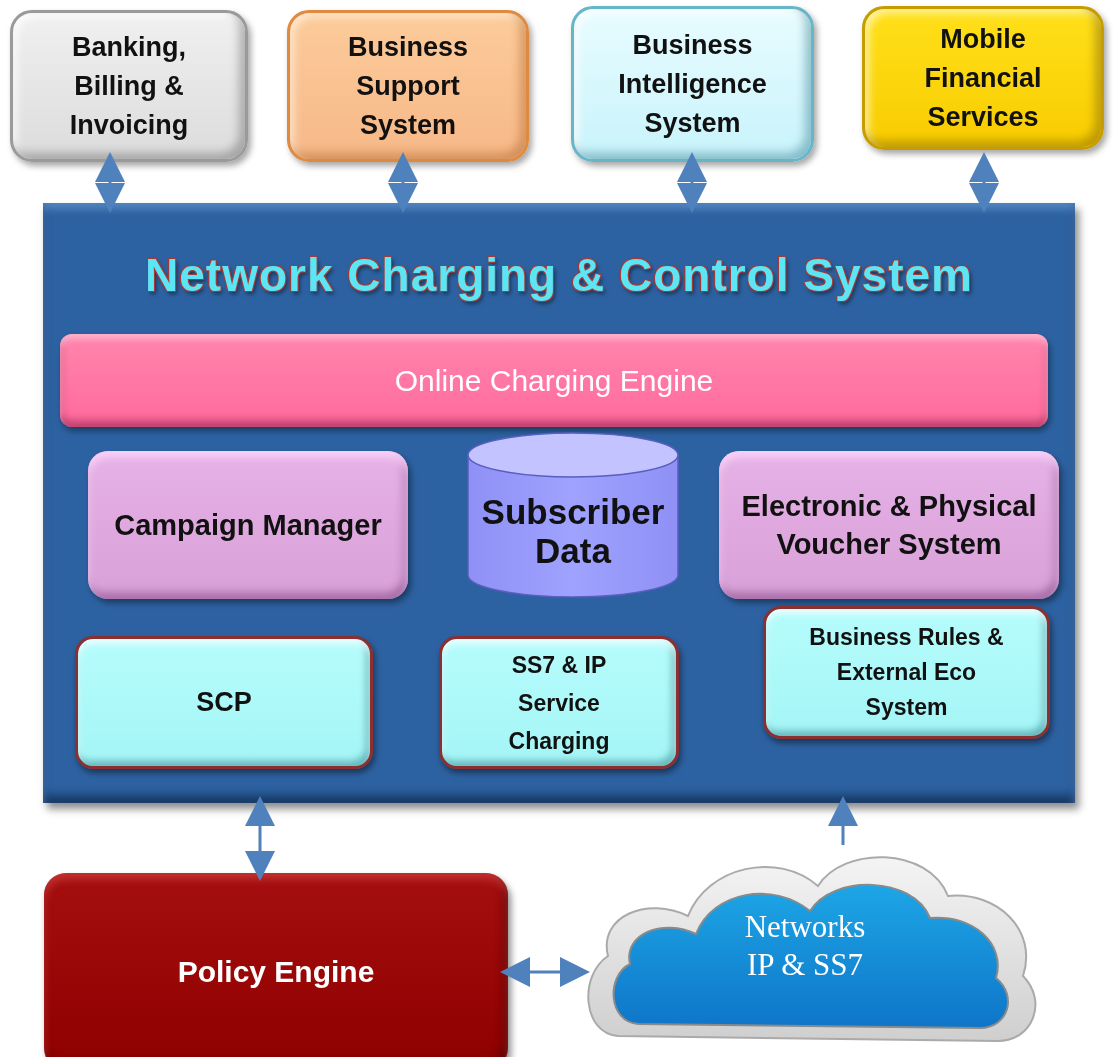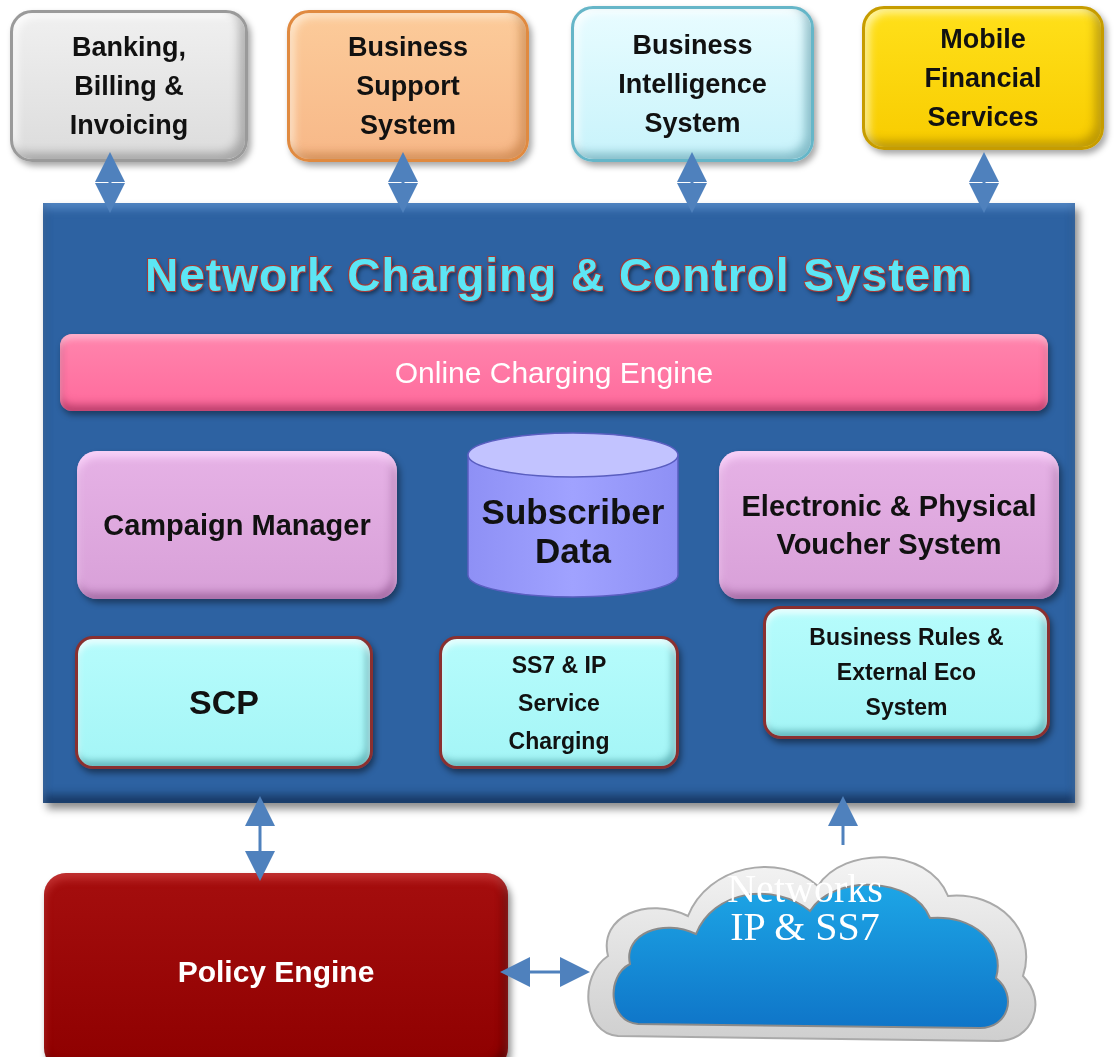--- a/index.html
+++ b/index.html
@@ -6,34 +6,34 @@
   body{width:1114px;height:1057px;position:relative;overflow:hidden;font-family:"Liberation Sans","DejaVu Sans",sans-serif;}
   .abs{position:absolute;}
   .box{position:absolute;display:flex;align-items:center;justify-content:center;text-align:center;font-weight:bold;color:#111;box-sizing:border-box;}
   .top-box{border-radius:22px;font-size:27px;line-height:39px;white-space:pre-line;}
   .b-gray{left:10px;top:10px;width:238px;height:152px;background:linear-gradient(#f0f0f0,#dcdcdc);border:3px solid #9a9a9a;box-shadow:inset -6px -6px 10px rgba(0,0,0,.25),inset 4px 4px 8px rgba(255,255,255,.8),3px 4px 6px rgba(0,0,0,.35);}
   .b-orange{left:287px;top:10px;width:242px;height:152px;background:linear-gradient(#fccb9a,#f7b888);border:3px solid #e08a40;box-shadow:inset -6px -6px 10px rgba(150,70,0,.35),inset 4px 4px 8px rgba(255,240,220,.8),3px 4px 6px rgba(0,0,0,.35);}
   .b-cyan{left:571px;top:6px;width:243px;height:156px;background:linear-gradient(#e8fcff,#c8f3fb);border:3px solid #66b6c8;box-shadow:inset -6px -6px 10px rgba(0,90,110,.35),inset 4px 4px 8px rgba(255,255,255,.8),3px 4px 6px rgba(0,0,0,.35);}
   .b-yellow{left:862px;top:6px;width:242px;height:144px;background:linear-gradient(#ffe01a,#f8cc00);border:3px solid #c69c00;box-shadow:inset -6px -6px 10px rgba(120,90,0,.45),inset 4px 4px 8px rgba(255,250,200,.8),3px 4px 6px rgba(0,0,0,.35);}
   .main-panel{left:43px;top:203px;width:1032px;height:600px;background:#2d62a2;box-shadow:inset 0 6px 8px rgba(120,170,230,.5),inset 0 -8px 10px rgba(10,30,60,.6),4px 6px 8px rgba(0,0,0,.45);}
   .main-title{left:43px;top:248px;width:1032px;text-align:center;font-size:46px;font-weight:bold;color:#5ce6f5;letter-spacing:1px;text-shadow:-1px -1px 0 #a33a3a,1px -1px 0 #a33a3a,-1px 1px 0 #a33a3a,1px 1px 0 #a33a3a,2px 3px 4px rgba(0,0,0,.5);}
-  .oce{left:60px;top:334px;width:988px;height:77px;border-radius:12px;background:linear-gradient(#ff85ad,#ff6a9c);color:#fff;font-size:30px;font-weight:normal;box-shadow:inset 0 5px 6px rgba(255,200,220,.7),inset 0 -6px 8px rgba(120,20,60,.5),2px 4px 6px rgba(0,0,0,.4);}
+  .oce{left:60px;top:334px;width:988px;height:93px;border-radius:12px;background:linear-gradient(#ff85ad,#ff6a9c);color:#fff;font-size:30px;font-weight:normal;box-shadow:inset 0 5px 6px rgba(255,200,220,.7),inset 0 -6px 8px rgba(120,20,60,.5),2px 4px 6px rgba(0,0,0,.4);}
   .pink{border-radius:20px;background:linear-gradient(#e6b2e6,#d8a0d8);box-shadow:inset 0 6px 8px rgba(255,220,255,.8),inset -4px -6px 8px rgba(100,40,100,.45),3px 4px 6px rgba(0,0,0,.4);font-size:29px;line-height:38px;white-space:pre-line;}
-  .campaign{left:77px;top:451px;width:320px;height:148px;}
+  .campaign{left:88px;top:451px;width:320px;height:148px;}
   .voucher{left:708px;top:451px;width:340px;height:148px;margin-left:11px;}
   .cylinder{left:467px;top:431px;width:212px;height:168px;}
   .cyl-label{left:467px;top:492px;width:212px;text-align:center;font-size:35px;font-weight:bold;line-height:39px;color:#111;white-space:pre-line;}
   .aqua{border-radius:18px;background:linear-gradient(#b6fcfc,#a4f5f6);border:3px solid #8a3030;box-shadow:inset 0 5px 6px rgba(255,255,255,.7),inset -4px -5px 7px rgba(0,90,100,.4),2px 4px 6px rgba(0,0,0,.45);white-space:pre-line;}
   .scp{left:75px;top:636px;width:298px;height:133px;font-size:22px;line-height:33px;}
-  .scp .big{font-size:34px;}
+  .scp .big{font-size:27px;}
   .ss7{left:439px;top:636px;width:240px;height:133px;font-size:23px;line-height:38px;}
   .rules{left:763px;top:606px;width:287px;height:133px;font-size:23px;line-height:35px;}
   .policy{left:44px;top:873px;width:464px;height:197px;border-radius:22px;background:linear-gradient(#a50e0e,#8e0000);color:#fff;font-size:30px;box-shadow:inset 0 6px 8px rgba(255,120,120,.35),inset -4px -6px 8px rgba(40,0,0,.55),3px 5px 7px rgba(0,0,0,.45);}
   .cloud{left:578px;top:836px;width:470px;height:218px;}
-  .cloud-label{left:640px;top:870px;width:330px;text-align:center;font-family:"Liberation Serif","DejaVu Serif",serif;font-size:40px;line-height:38px;color:#fff;white-space:pre-line;}
+  .cloud-label{left:640px;top:908px;width:330px;text-align:center;font-family:"Liberation Serif","DejaVu Serif",serif;font-size:31px;line-height:38px;color:#fff;white-space:pre-line;}
   svg.arrows{position:absolute;left:0;top:0;}
 </style>
 </head>
 <body>
 
 <div class="box top-box b-gray">Banking,
 Billing &amp;
 Invoicing</div>
 <div class="box top-box b-orange">Business
 Support

